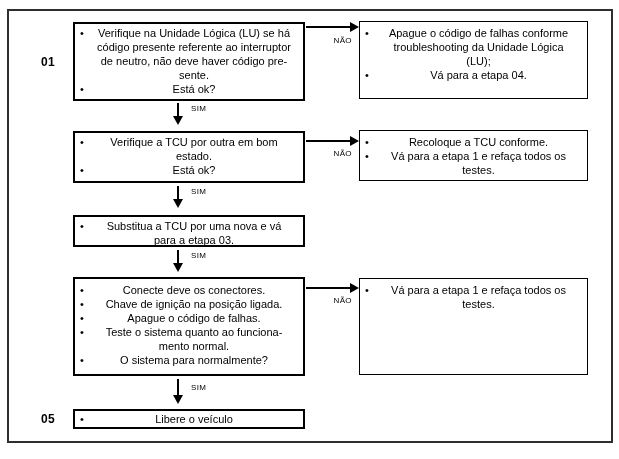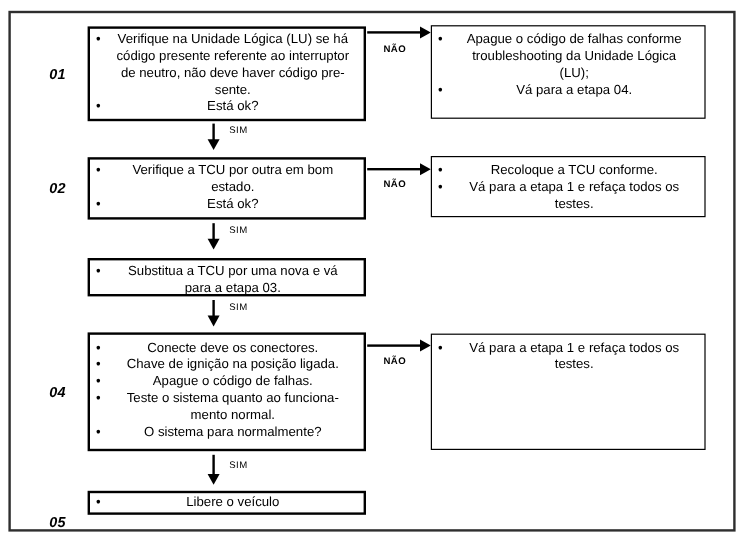--- a/index.html
+++ b/index.html
@@ -7,21 +7,21 @@
     position:relative; width:619px; height:459px; background:#ffffff;
     font-family:"Liberation Sans","DejaVu Sans",sans-serif; color:#000;
     overflow:hidden;
   }
   .outer {
     position:absolute; left:7px; top:9px; width:606px; height:434px;
     border:2px solid #2e2e2e; box-sizing:border-box; background:#fff;
   }
   .num {
     position:absolute; display:flex; align-items:center; justify-content:center;
-    font-size:12px; font-weight:bold; letter-spacing:0.3px;font-style:italic;
+    font-size:12px; font-weight:bold; letter-spacing:0.3px;
   }
   .box {
     position:absolute; box-sizing:border-box; background:#fff;
     border:2px solid #000; padding:2px 4px 0 5px;
     font-size:11px; line-height:14px;
   }
   .rbox {
     border-width:1px; padding-top:4px;
   }
   .bullet { display:flex; }
@@ -35,21 +35,21 @@
   }
   .hline { position:absolute; height:2px; background:#000; }
   .hhead {
     position:absolute; width:0; height:0;
     border-top:5px solid transparent; border-bottom:5px solid transparent;
     border-left:9px solid #000;
   }
   .clabel {
     position:absolute; font-size:8px; letter-spacing:0.4px; color:#000;
   }
-  .nao { width:46px; text-align:center;font-weight:bold; }
+  .nao { width:46px; text-align:right; }
 </style>
 </head>
 <body>
 
 <div class="stage">
   <div class="outer"></div>
 
   <div class="num" style="left:30px;top:23px;width:36px;height:78px;">01</div>
   <div class="box" style="left:73px;top:22px;width:232px;height:79px;">
     <div class="bullet">
@@ -76,21 +76,20 @@
     </div>
     <div class="bullet">
       <span class="dot">•</span>
       <span class="bt">Vá para a etapa 04.</span>
     </div>
   </div>
   <div class="vline" style="left:177px;top:103px;height:14px;"></div>
   <div class="vhead" style="left:173px;top:116px;"></div>
   <div class="clabel" style="left:191px;top:104px;">SIM</div>
 
-  <div class="num" style="left:30px;top:131px;width:36px;height:52px;">02</div>
   <div class="box" style="left:73px;top:131px;width:232px;height:52px;">
     <div class="bullet">
       <span class="dot">•</span>
       <span class="bt">Verifique a TCU por outra em bom
 estado.</span>
     </div>
     <div class="bullet">
       <span class="dot">•</span>
       <span class="bt">Está ok?</span>
     </div>
@@ -117,21 +116,20 @@
     <div class="bullet">
       <span class="dot">•</span>
       <span class="bt">Substitua a TCU por uma nova e vá
 para a etapa 03.</span>
     </div>
   </div>
   <div class="vline" style="left:177px;top:250px;height:14px;"></div>
   <div class="vhead" style="left:173px;top:263px;"></div>
   <div class="clabel" style="left:191px;top:251px;">SIM</div>
 
-  <div class="num" style="left:30px;top:277px;width:36px;height:99px;">04</div>
   <div class="box" style="left:73px;top:277px;width:232px;height:99px;padding-top:4px;">
     <div class="bullet">
       <span class="dot">•</span>
       <span class="bt">Conecte deve os conectores.</span>
     </div>
     <div class="bullet">
       <span class="dot">•</span>
       <span class="bt">Chave de ignição na posição ligada.</span>
     </div>
     <div class="bullet">
@@ -155,20 +153,20 @@
     <div class="bullet">
       <span class="dot">•</span>
       <span class="bt">Vá para a etapa 1 e refaça todos os
 testes.</span>
     </div>
   </div>
   <div class="vline" style="left:177px;top:379px;height:17px;"></div>
   <div class="vhead" style="left:173px;top:395px;"></div>
   <div class="clabel" style="left:191px;top:383px;">SIM</div>
 
-  <div class="num" style="left:30px;top:409px;width:36px;height:20px;margin-top:16px;">05</div>
+  <div class="num" style="left:30px;top:409px;width:36px;height:20px;">05</div>
   <div class="box" style="left:73px;top:409px;width:232px;height:20px;padding-top:1px;">
     <div class="bullet">
       <span class="dot">•</span>
       <span class="bt">Libere o veículo</span>
     </div>
   </div>
 </div>
 
 </body></html>

